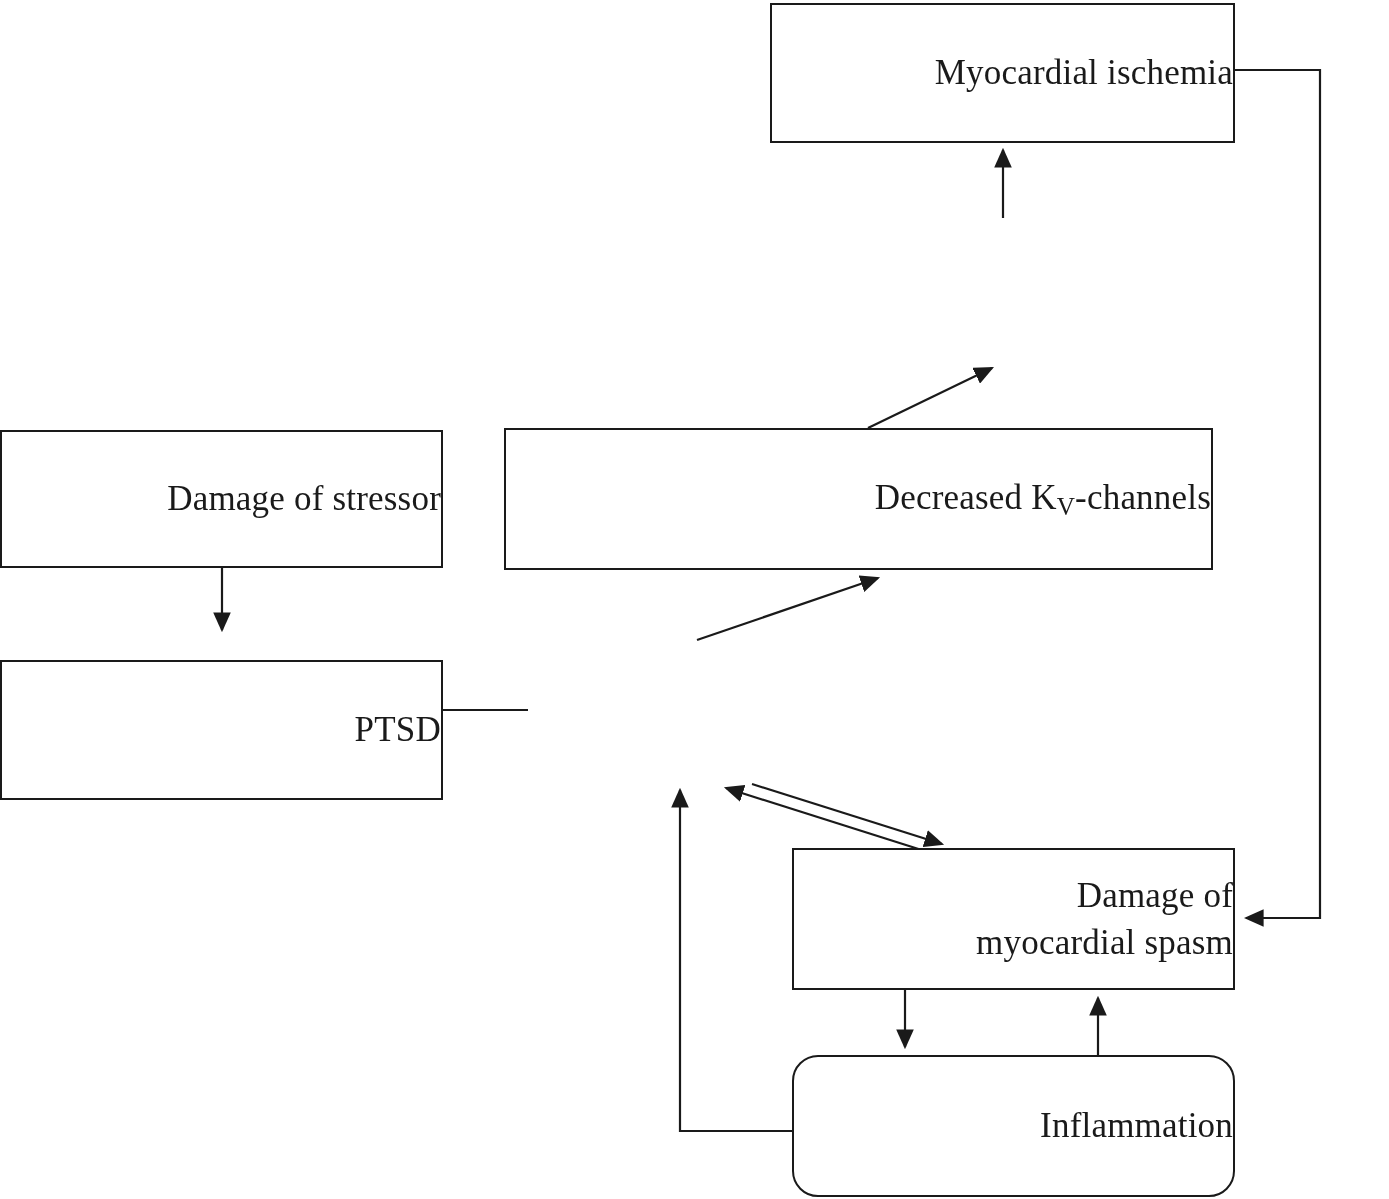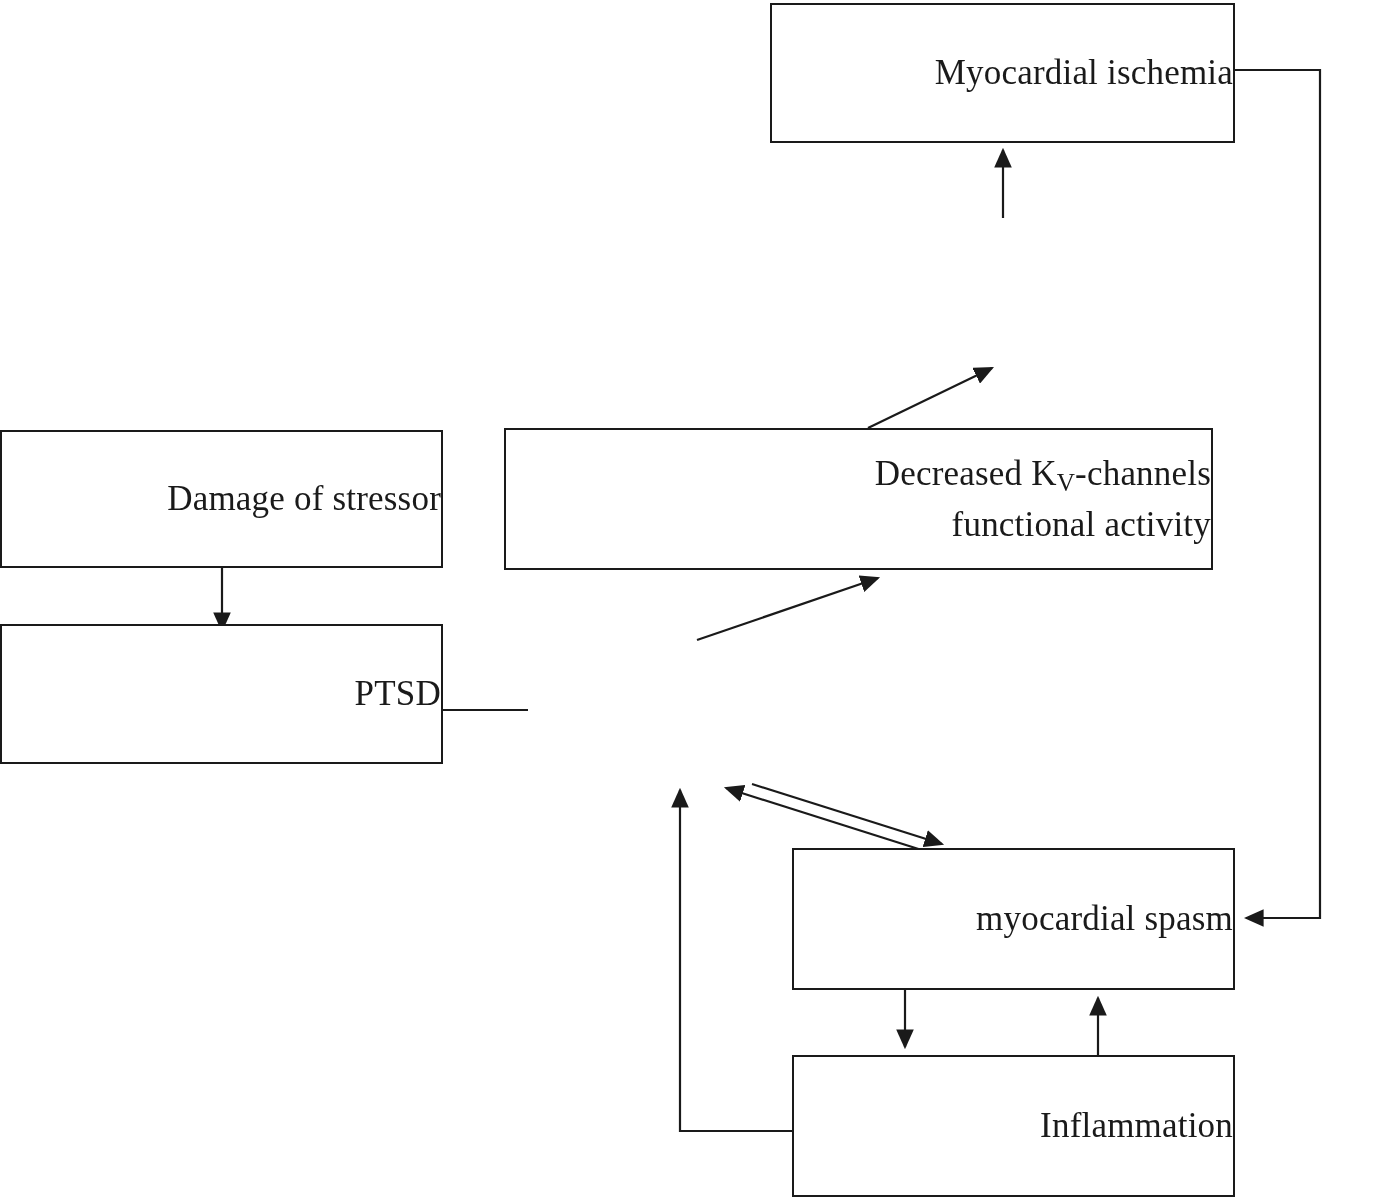--- a/index.html
+++ b/index.html
@@ -39,24 +39,24 @@
   }
   .node .sub {
     font-size: 0.72em;
     vertical-align: -0.25em;
   }
   
   #node-myocardial-ischemia { left: 770px; top: 3px;    width: 465px; height: 140px; }
   #node-coronary-spasm      { left: 770px; top: 218px;  width: 465px; height: 142px; }
   #node-kv-channels         { left: 504px; top: 428px;  width: 709px; height: 142px; }
   #node-impact-of-stressor  { left: 0px;   top: 430px;  width: 443px; height: 138px; }
-  #node-ptsd                { left: 0px;   top: 624px;  width: 443px; height: 140px; }
+  #node-ptsd                { left: 0px;   top: 660px;  width: 443px; height: 140px; }
   #node-oxidative-stress    { left: 528px; top: 640px;  width: 444px; height: 140px; }
   #node-damage-myocardial   { left: 792px; top: 848px;  width: 443px; height: 142px; }
-  #node-inflammation        { left: 792px; top: 1055px; width: 443px; height: 142px; }
+  #node-inflammation        { left: 792px; top: 1055px; width: 443px; height: 142px; border-radius: 26px; }
 </style>
 </head>
 <body>
 
 <div class="diagram-canvas">
 
   <svg class="arrow-layer" viewBox="0 0 1389 1199" xmlns="http://www.w3.org/2000/svg">
     <defs>
       <marker id="arrowhead" markerWidth="9" markerHeight="8" refX="8" refY="4" orient="auto" markerUnits="strokeWidth">
         <path d="M0,0 L9,4 L0,8 Z" fill="#1a1a1a"></path>
@@ -90,33 +90,33 @@
 
   <div class="node" id="node-myocardial-ischemia">
     <span>Myocardial ischemia</span>
   </div>
 
 
   <div class="node" id="node-kv-channels">
     <span>
       <span>Decreased K</span><span class="sub">V</span><span>-channels</span>
     </span>
-    <span>functional activity</span>
   </div>
 
   <div class="node" id="node-impact-of-stressor">
     <span>Damage of stressor</span>
   </div>
 
   <div class="node" id="node-ptsd">
     <span>PTSD</span>
   </div>
 
 
   <div class="node" id="node-damage-myocardial">
+    <span>Damage of</span>
     <span>myocardial spasm</span>
   </div>
 
   <div class="node" id="node-inflammation">
     <span>Inflammation</span>
   </div>
 
 </div>
 
 </body></html>

